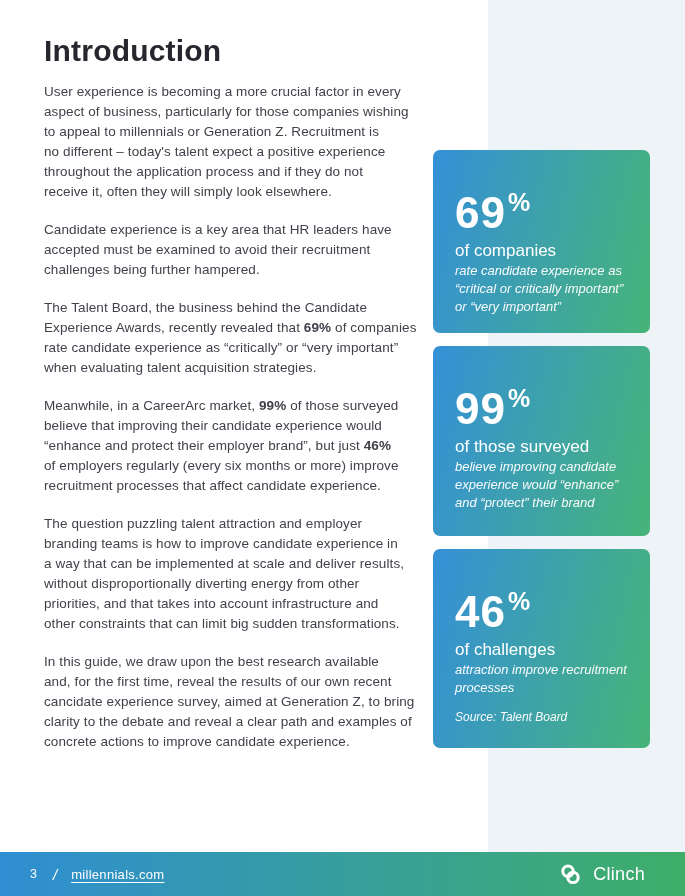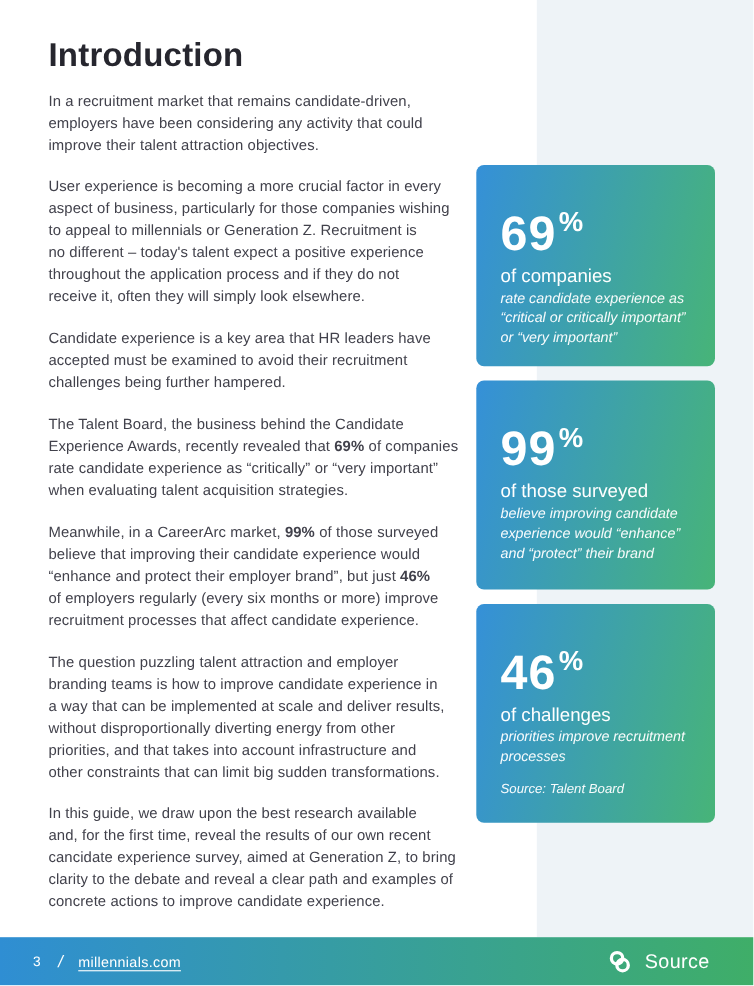--- a/index.html
+++ b/index.html
@@ -116,23 +116,20 @@
 </head>
 <body>
 
 <div class="page">
 
   <div class="side-panel"></div>
 
   <div class="content">
     <h1>Introduction</h1>
 
-    <p class="para"><span>In a recruitment market that remains candidate-driven,
-employers have been considering any activity that could
-improve their talent attraction objectives.</span></p>
     <p class="para"><span>User experience is becoming a more crucial factor in every
 aspect of business, particularly for those companies wishing
 to appeal to millennials or Generation Z. Recruitment is
 no different – today's talent expect a positive experience
 throughout the application process and if they do not
 receive it, often they will simply look elsewhere.</span></p>
     <p class="para"><span>Candidate experience is a key area that HR leaders have
 accepted must be examined to avoid their recruitment
 challenges being further hampered.</span></p>
     <p class="para"><span>The Talent Board, the business behind the Candidate
@@ -171,37 +168,37 @@
       <div class="stat-value"><span>99</span><span class="pct">%</span></div>
       <div class="stat-label">of those surveyed</div>
       <div class="stat-desc">believe improving candidate
 experience would “enhance”
 and “protect” their brand</div>
     </div>
 
     <div class="stat-card c3">
       <div class="stat-value"><span>46</span><span class="pct">%</span></div>
       <div class="stat-label">of challenges</div>
-      <div class="stat-desc">priorities improve recruitment
+      <div class="stat-desc">attraction improve recruitment
 processes</div>
       <div class="stat-source">Source: Talent Board</div>
     </div>
 
   </div>
 
   <div class="footer">
     <div class="footer-left">
       <span class="page-number">3</span>
       <span class="footer-sep">/</span>
       <a class="footer-link">millennials.com</a>
     </div>
     <div class="footer-right">
       <span style="display:inline-flex;">
         <svg width="27" height="23" viewBox="0 0 27 23" aria-hidden="true">
           <circle cx="11" cy="8.2" r="5.2" fill="none" stroke="#ffffff" stroke-width="3"></circle>
           <circle cx="16" cy="14.4" r="5.2" fill="none" stroke="#ffffff" stroke-width="3"></circle>
         </svg>
       </span>
-      <span class="brand-name">Source</span>
+      <span class="brand-name">Clinch</span>
     </div>
   </div>
 
 </div>
 
 </body></html>

